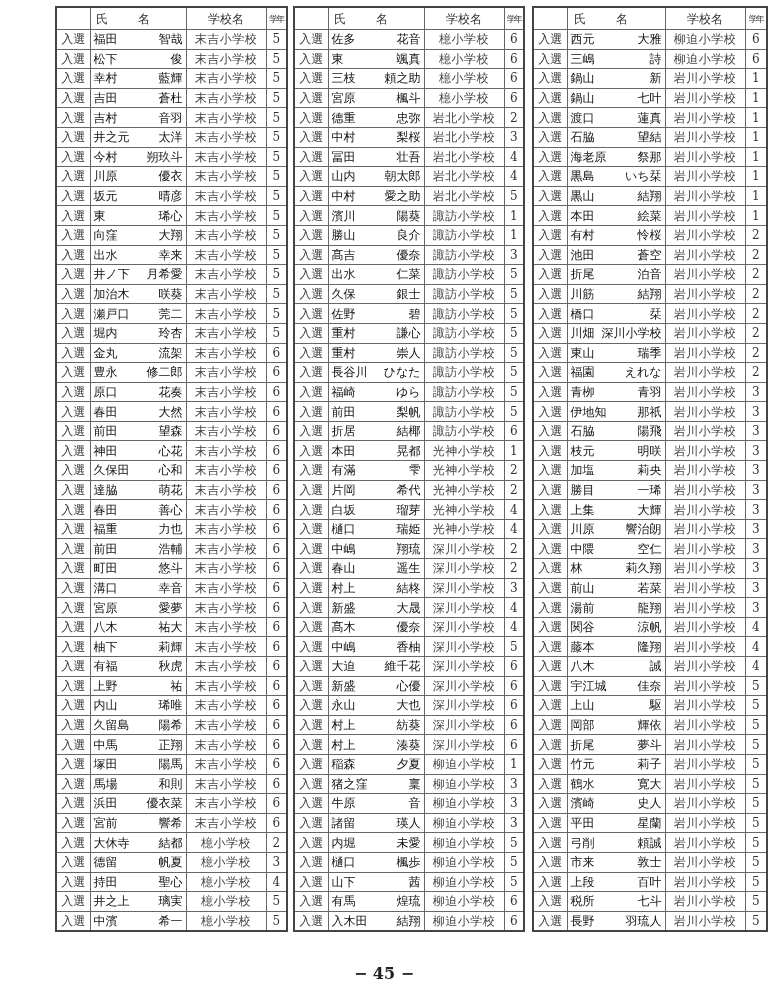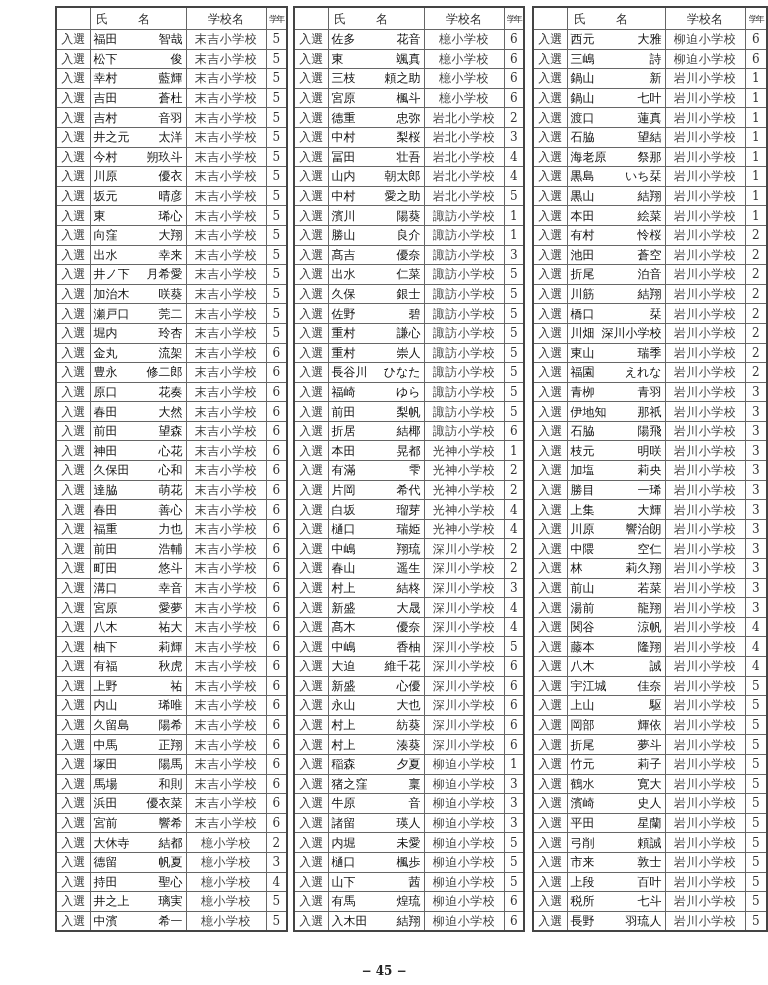--- a/index.html
+++ b/index.html
@@ -14,21 +14,21 @@
   .c-name { font-weight: bold; color: #111; padding: 0 3px !important; }
   .c-name .nm { display: flex; justify-content: space-between; width: 100%; }
   .c-school { text-align: center; color: #444; letter-spacing: 0.5px; font-size: 11.5px; }
   .c-grade { text-align: center; color: #333; font-family: "DejaVu Serif", serif; }
   .hdr-name { letter-spacing: 30px; text-align: center; }
   .hdr-grade { font-size: 9px !important; letter-spacing: -2px; }
   #t1 { left: 55px; width: 231px; }
   #t2 { left: 293px; width: 230px; }
   #t3 { left: 532px; width: 234px; }
   .page-num { position: absolute; top: 964px; left: 0; width: 768px; text-align: center;
-              font-family: "DejaVu Serif", serif; font-size: 12px; font-weight: bold; color: #222; }
+              font-family: "DejaVu Serif", serif; font-size: 16px; font-weight: bold; color: #222; }
 </style>
 </head>
 <body>
 
 <table class="tbl" id="t1">
   <colgroup>
       <col style="width:34px">
       <col style="width:96px">
       <col style="width:80px">
       <col style="width:21px">

